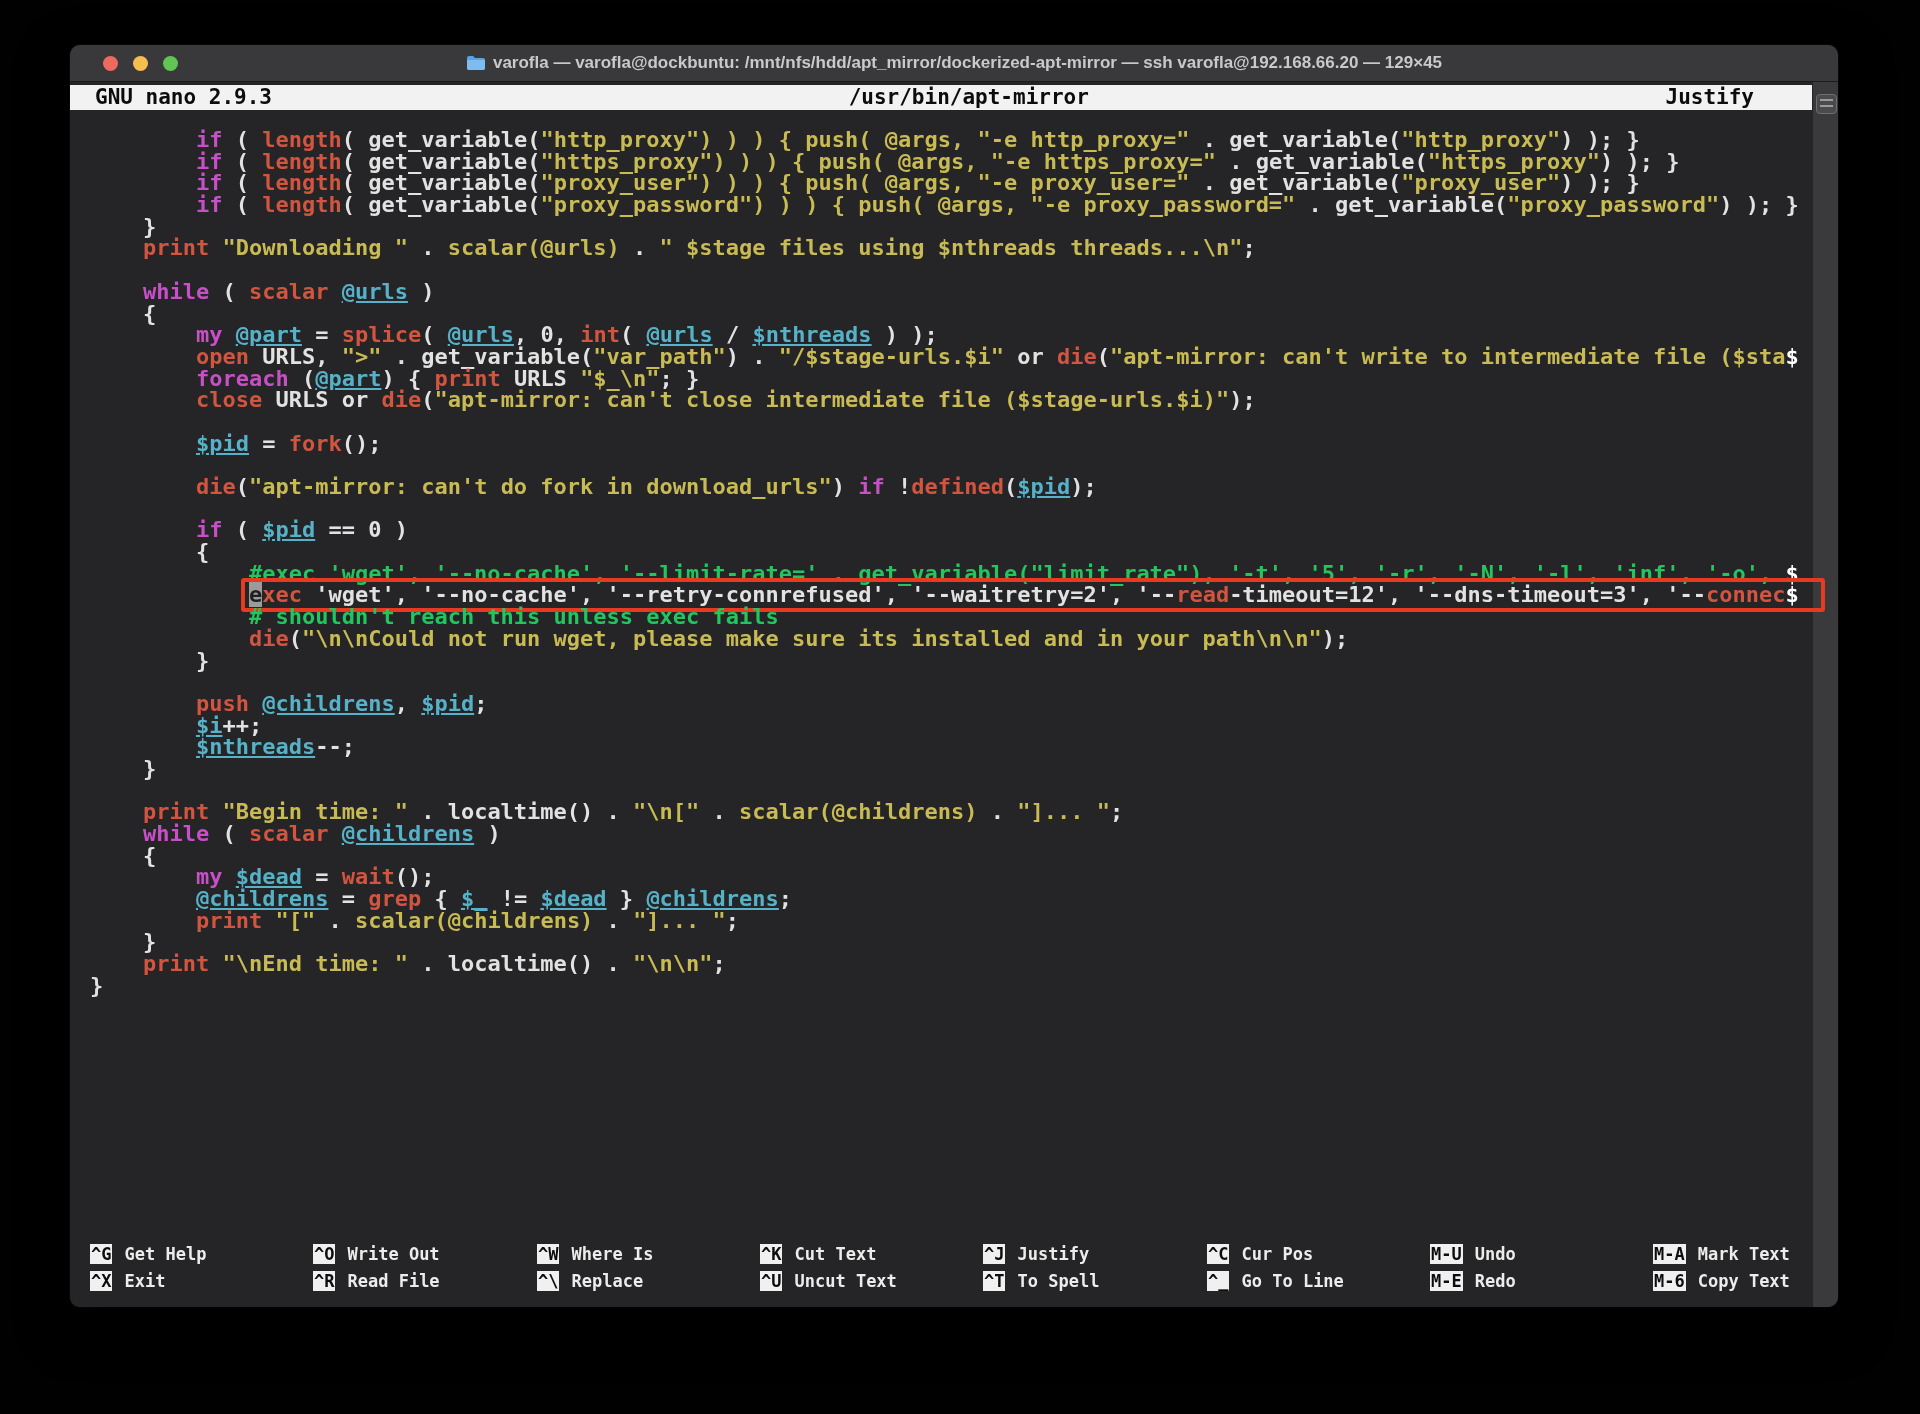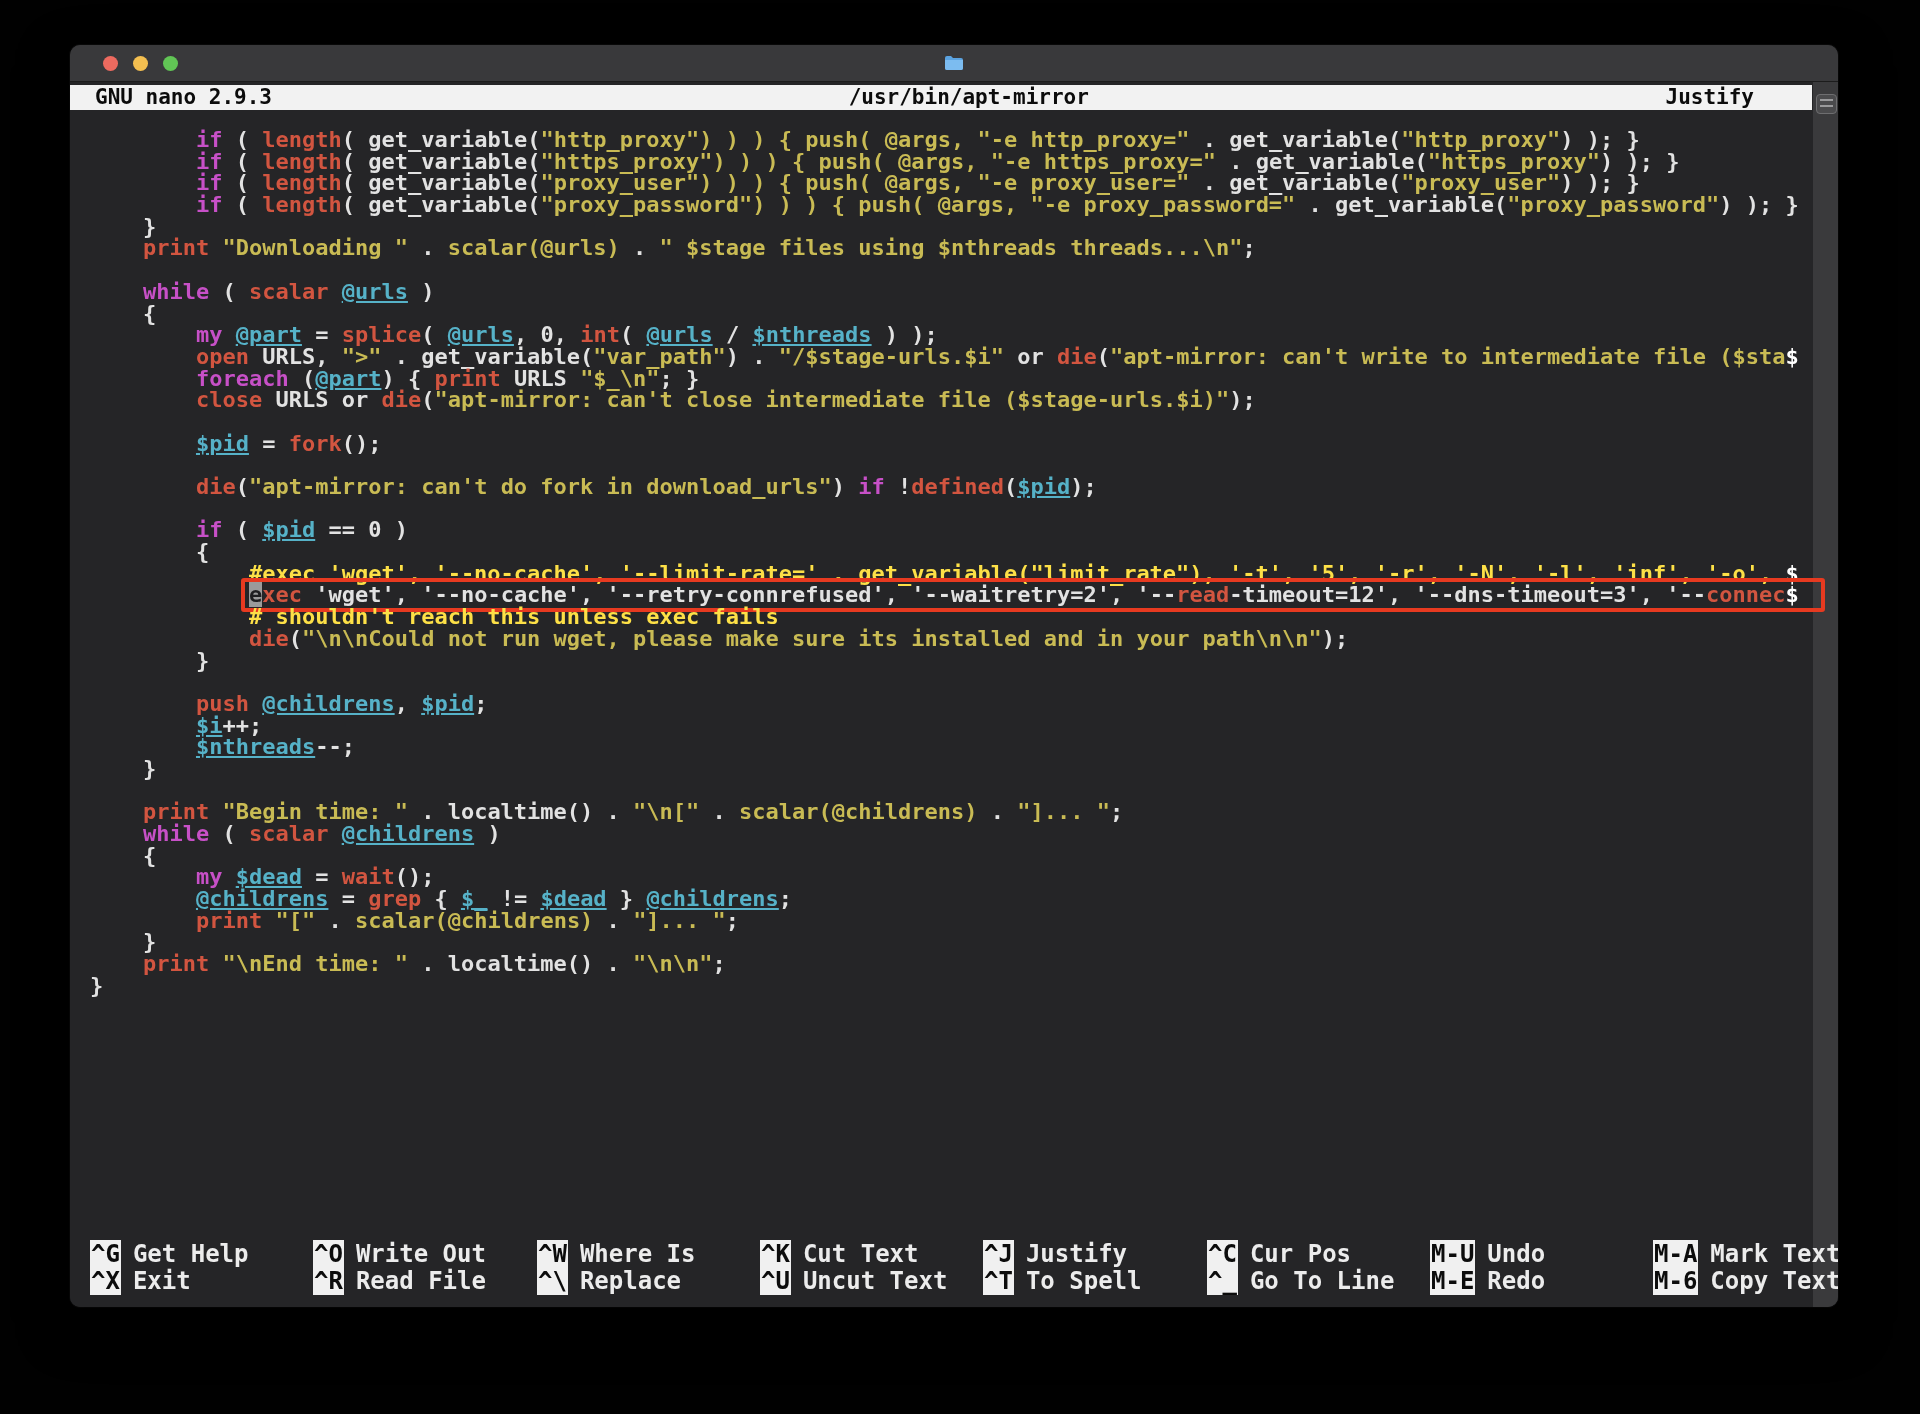--- a/index.html
+++ b/index.html
@@ -43,31 +43,31 @@
   .nanoheader .nh-right{padding-right:58px;}
   .code{
     position:absolute;left:20px;top:47px;width:1712px;
     font-size:22px;font-weight:700;line-height:21.7px;color:#e2e2e2;white-space:pre;
   }
   .line{position:relative;height:21.7px;}
   .tok-m{color:#c750c7;}
   .tok-r{color:#d25540;}
   .tok-y{color:#c9bb54;}
   .tok-c{color:#56b2c8;text-decoration:underline;}
-  .tok-g{color:#fde047;}
+  .tok-g{color:#22c55e;}
   .tok-w{color:#e2e2e2;}
   .tok-cont{color:#ffffff;}
   .tok-cur{background:#9b9b9b;color:#1f1f21;}
   .redbox{
     position:absolute;left:151px;top:-6px;width:1576px;height:26px;
     border:4px solid #e73a20;border-radius:3px;pointer-events:none;
   }
   .shortcuts{
     position:absolute;left:20px;right:30px;bottom:12px;height:54px;
-    font-size:24px;font-weight:700;color:#ececec;
+    font-size:17px;font-weight:700;color:#ececec;
   }
   .srow{position:relative;height:27px;line-height:26px;white-space:pre;}
   .scut{position:absolute;top:0;}
   .scut .key{background:#f0f0f0;color:#0c0c0c;padding:0 1px;}
   .scut .lbl{margin-left:12px;color:#ececec;}
 </style>
 </head>
 <body>
 
 <div class="window">
@@ -75,20 +75,21 @@
     <div class="lights">
       <span class="light red"></span>
       <span class="light yellow"></span>
       <span class="light green"></span>
     </div>
     <div class="titletext">
       <svg class="folder" viewBox="0 0 20 16">
         <path d="M1 3 q0-2 2-2 h4 l2 2 h8 q2 0 2 2 v8 q0 2-2 2 h-14 q-2 0-2-2 z" fill="#5ba3e0"></path>
         <path d="M1 5 h18 v8 q0 2-2 2 h-14 q-2 0-2-2 z" fill="#7cbcf0"></path>
       </svg>
+      <span>varofla — varofla@dockbuntu: /mnt/nfs/hdd/apt_mirror/dockerized-apt-mirror — ssh varofla@192.168.66.20 — 129×45</span>
     </div>
   </div>
 
   <div class="term">
     <div class="scrolltrack">
       <div class="scrollicon">
         <span></span>
           <span></span>
       </div>
     </div>

